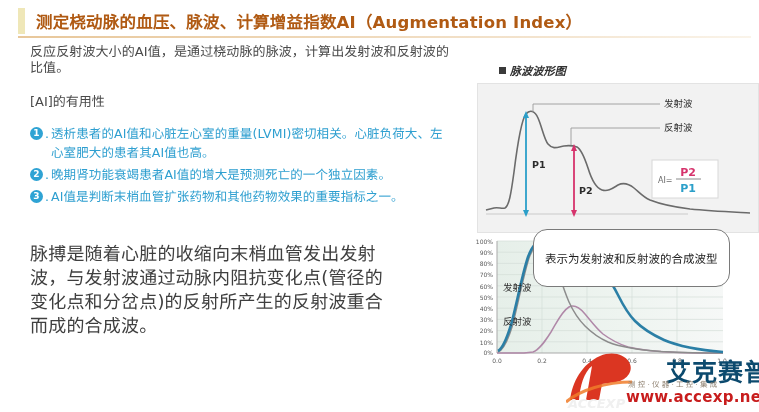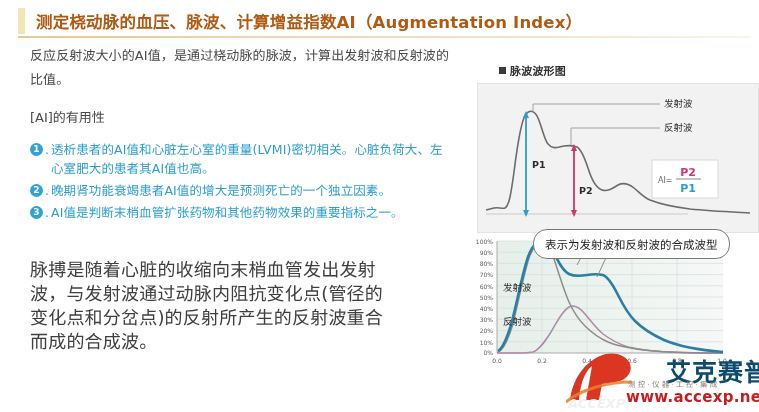--- a/index.html
+++ b/index.html
@@ -26,21 +26,21 @@
     color:#b05a13;
     white-space:nowrap;
   }
   .title-rule{
     position:absolute;left:18px;top:36px;width:733px;height:2px;
     background:linear-gradient(to right,#e8c79a,#f3e3cd 70%,#faf4ea);
   }
   
   .left-col{position:absolute;left:30px;top:44px;width:420px;}
   .lead{
-    font-size:13px;color:#4a4a4a;line-height:24px;margin:0 0 16px 0;
+    font-size:13px;color:#4a4a4a;line-height:16px;margin:0 0 16px 0;
     letter-spacing:.1px;
   }
   .sub-head{
     font-size:13px;color:#4a4a4a;line-height:20px;margin:8px 0 12px 0;
   }
   .num-list{list-style:none;margin:0;padding:0;}
   .num-item{
     display:flex;align-items:flex-start;
     font-size:12.5px;line-height:19px;color:#2e9fd0;
     margin-bottom:3px;
@@ -55,38 +55,39 @@
   .num-text{flex:1 1 auto;}
   .body-para{
     font-size:18px;color:#3f3f3f;line-height:24px;
     margin:36px 0 0 0;letter-spacing:.2px;width:360px;
   }
   
   .right-col{position:absolute;left:465px;top:62px;width:290px;}
   .fig-caption{
     font-size:11px;color:#333;font-weight:bold;margin:0 0 5px 34px;
     letter-spacing:.2px;
+    font-style:italic;
   }
   .sq{display:inline-block;width:7px;height:7px;background:#3a3a3a;margin-right:4px;vertical-align:1px;}
   .fig1-box{
     position:relative;width:280px;height:148px;background:#f2f2f2;
     border:1px solid #e3e3e3;margin-left:12px;
   }
   .fig2-caption{
     font-size:10.5px;color:#2b2b2b;font-weight:bold;
     text-align:center;margin:8px 0 4px 0;letter-spacing:.1px;
   }
   .fig2-box{
     position:relative;width:290px;height:140px;margin-left:0;
   }
   
   .bubble{
     position:absolute;left:68px;top:-4px;
     background:#fff;border:1.4px solid #7a7a7a;border-radius:14px;
-    padding:6px 11px;font-size:11.5px;color:#1d1d1d;white-space:nowrap;
+    padding:20px 11px;font-size:11.5px;color:#1d1d1d;white-space:nowrap;
     z-index:5;
   }
   
   .watermark{
     position:absolute;left:566px;top:348px;width:193px;height:62px;z-index:20;
     pointer-events:none;
   }
   .wm-cn{
     position:absolute;left:60px;top:4px;font-size:25px;font-weight:bold;
     color:#0c4a6e;letter-spacing:1px;white-space:nowrap;

